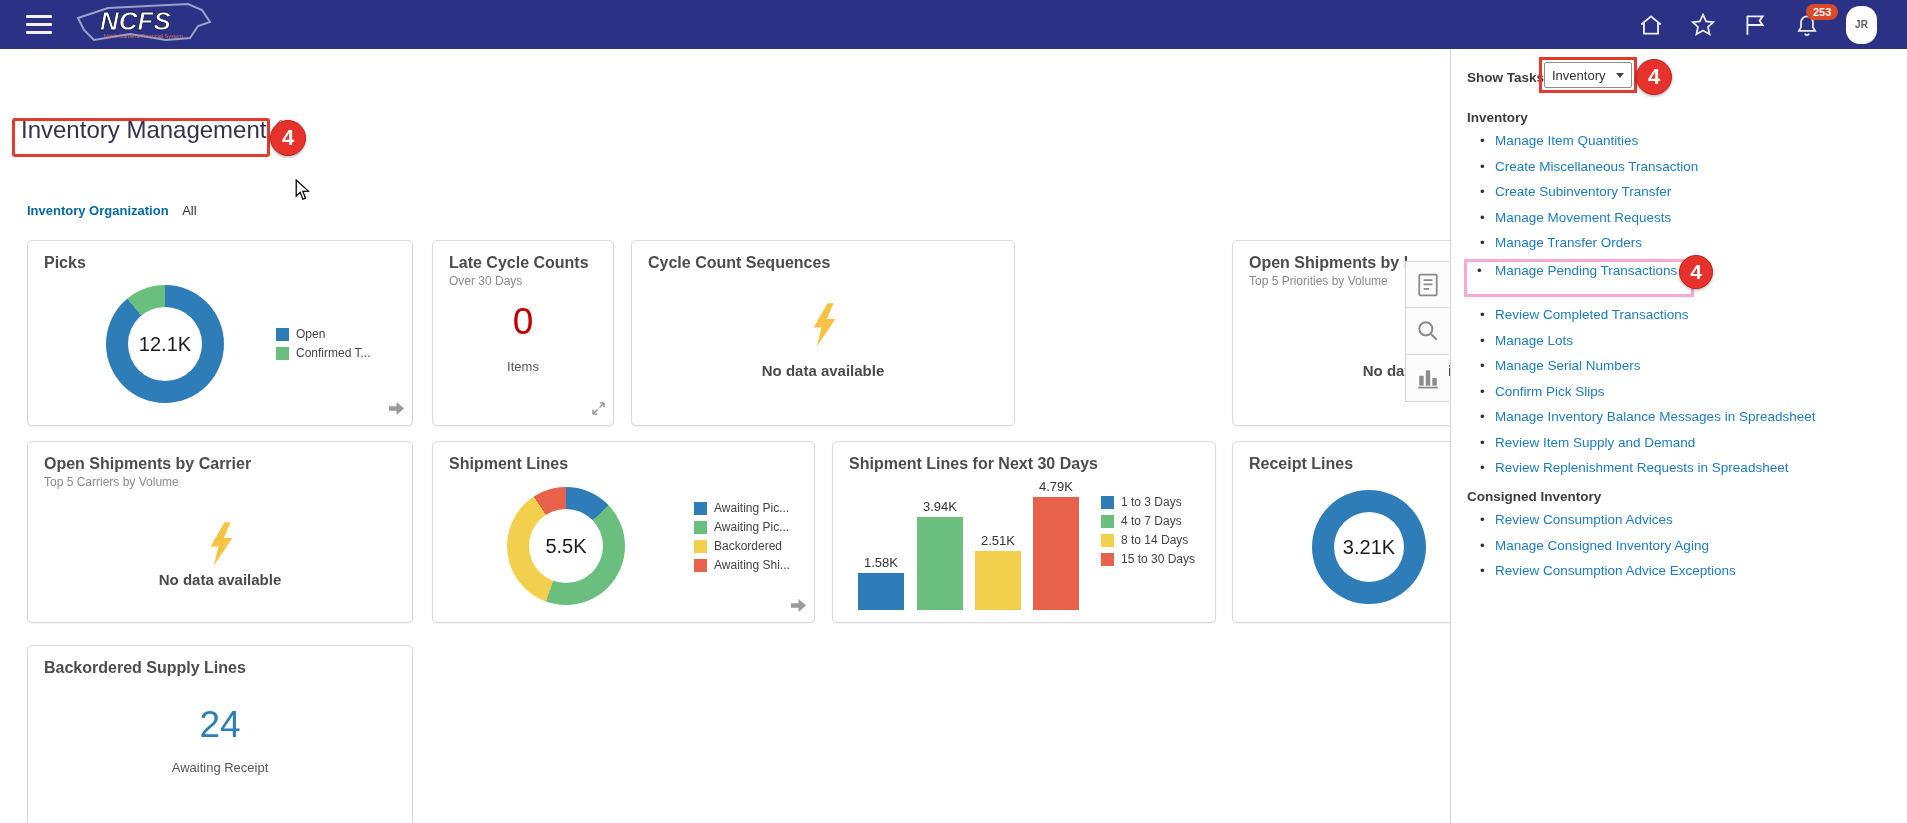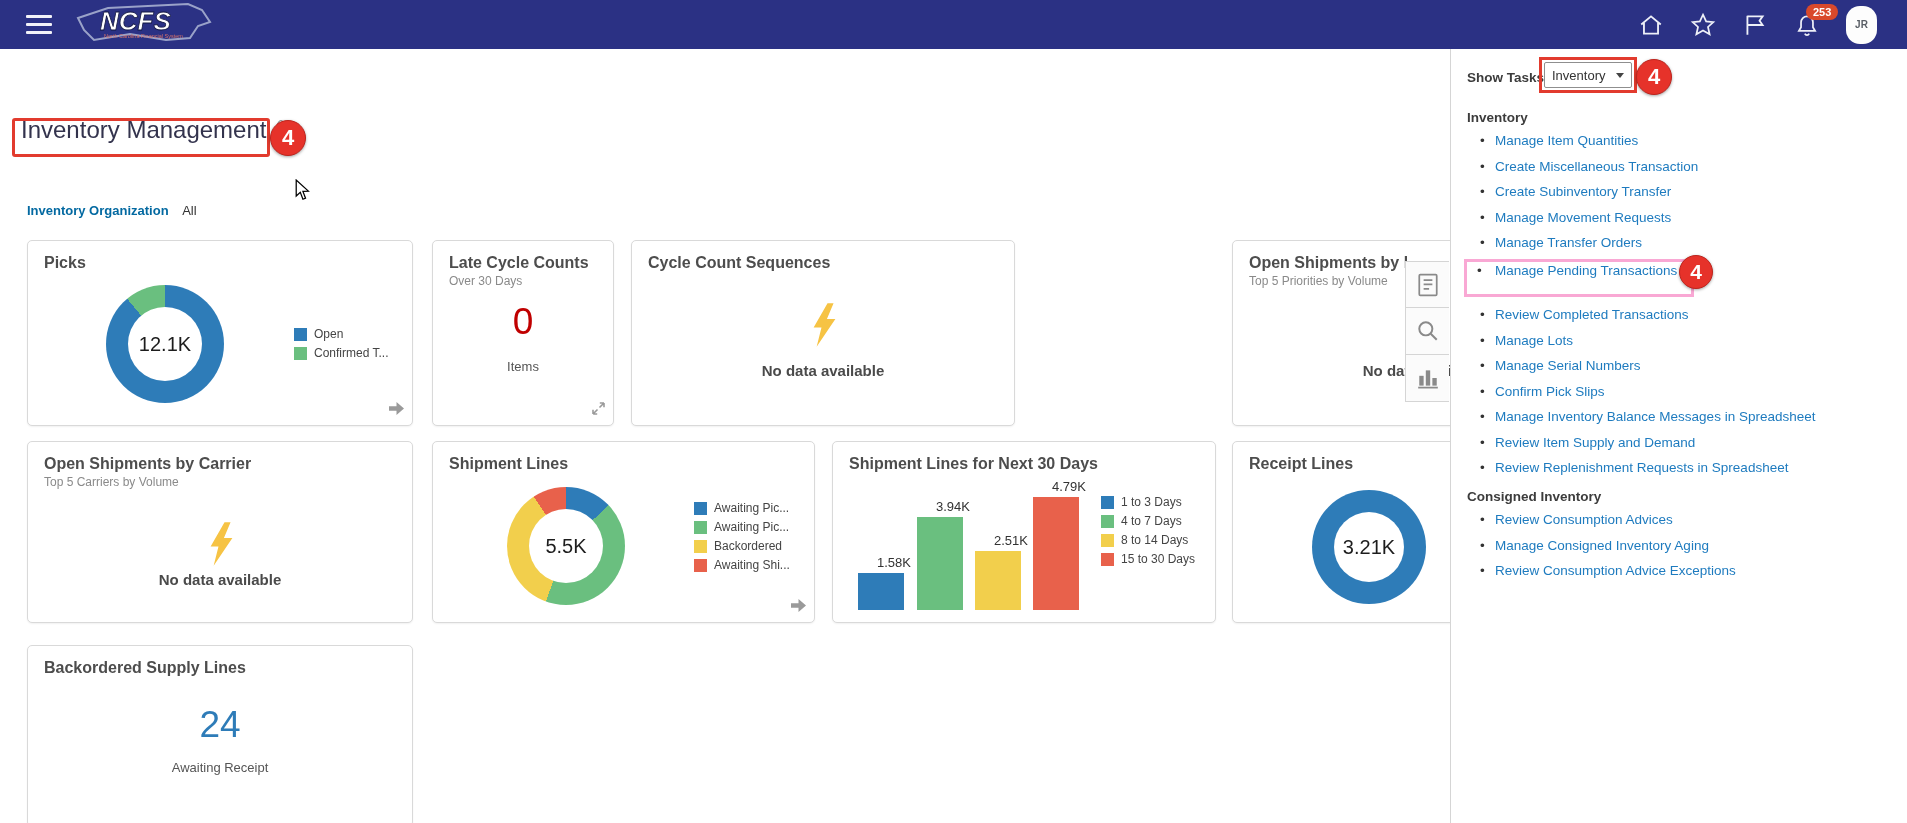--- a/index.html
+++ b/index.html
@@ -41,21 +41,21 @@
 
   .donut { position:absolute; border-radius:50%; }
   .donut::after { content:""; position:absolute; inset:22px; background:#fff; border-radius:50%; }
   .donut .center { position:absolute; inset:0; display:flex; align-items:center; justify-content:center; font-size:20px; color:#1d1d1d; z-index:2; }
   .legend { position:absolute; font-size:12px; color:#444; }
   .legend .lrow { display:flex; align-items:center; margin-bottom:5px; }
   .legend .chip { width:13px; height:13px; margin-right:7px; flex:none; }
 
   .bars { position:absolute; left:0; top:0; width:100%; height:100%; }
   .bar { position:absolute; }
-  .bar-label { position:absolute; font-size:13px; color:#333; text-align:right; width:60px; }
+  .bar-label { position:absolute; font-size:13px; color:#333; text-align:center; width:60px; }
 
   
   .drawer { position:absolute; left:1405px; top:212px; width:44px; z-index:8; }
   .drawer .tab { width:44px; height:47px; background:#fbfbfb; border:1px solid #d5d5d5; border-right:none; display:flex; align-items:center; justify-content:center; cursor:pointer; }
   .drawer .tab + .tab { border-top:none; }
 
   
   .panel { position:absolute; left:1450px; top:49px; width:550px; height:774px; background:#fff; border-left:1px solid #d5d5d5; z-index:10; }
   .show-tasks { position:absolute; left:16px; top:21px; font-size:13.5px; font-weight:bold; color:#3c3c3c; }
   .dd-annot { position:absolute; left:88px; top:8px; border:3px solid #e23b2e; padding:2px; display:flex; }
@@ -133,21 +133,21 @@
     <div class="filter-row">
       <b>Inventory Organization</b>
       <span class="val">All</span>
     </div>
 
     <div class="card" style="left:27px; top:191px; width:386px; height:186px;">
       <h3>Picks</h3>
       <div class="donut" style="left:78px; top:44px; width:118px; height:118px; background:conic-gradient(#2e7cb8 0deg 320deg, #6abf7f 320deg 360deg);">
         <span class="center">12.1K</span>
       </div>
-      <div class="legend" style="left:266px; top:86px;">
+      <div class="legend" style="left:248px; top:86px;">
         <div class="lrow">
             <span class="chip" style="background:#2e7cb8"></span>
             <span>Open</span>
           </div>
         <div class="lrow">
             <span class="chip" style="background:#6abf7f"></span>
             <span>Confirmed T...</span>
           </div>
       </div>
       <span class="corner-ic">

